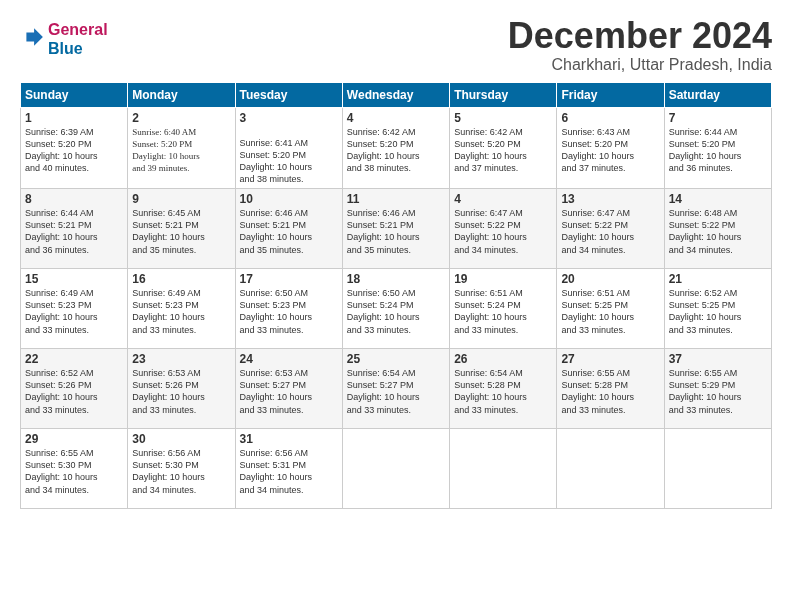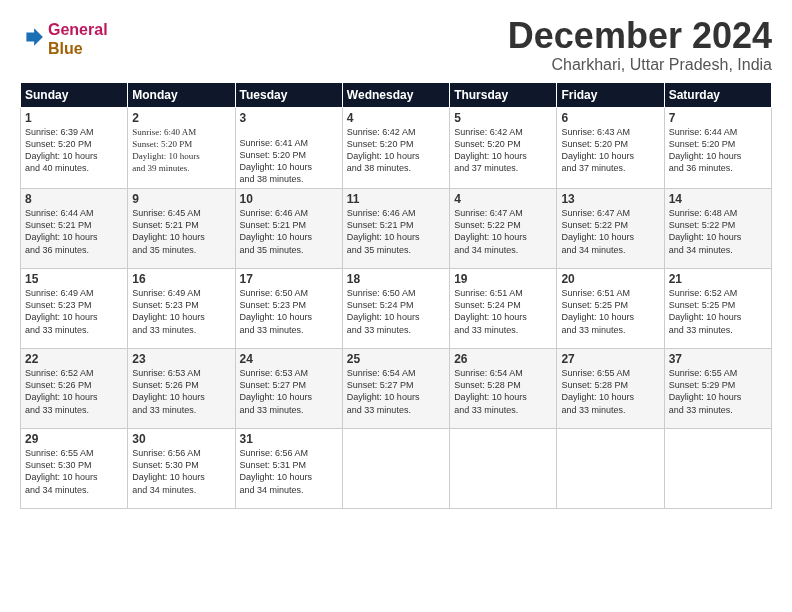--- a/index.html
+++ b/index.html
@@ -43,21 +43,21 @@
     .location-title {
       font-size: 16px;
       color: #555;
     }
     table {
       width: 100%;
       border-collapse: collapse;
       table-layout: fixed;
     }
     thead tr th {
-      background-color: #0f172a;
+      background-color: #0369a1;
       color: #fff;
       font-size: 12px;
       font-weight: bold;
       padding: 5px 4px;
       text-align: left;
       border: 1px solid #fff;
     }
     tbody tr td {
       border: 1px solid #ccc;
       vertical-align: top;
@@ -88,21 +88,21 @@
 <div class="container">
   <div class="header-row">
     <div class="logo">
       <div>
         <svg class="logo-icon" viewBox="0 0 40 40">
           <polygon points="22,4 38,20 22,36 22,28 8,28 8,12 22,12" fill="#1a6fb5"></polygon>
         </svg>
       </div>
       <div style="margin-left:4px;">
         <div style="font-size:16px;font-weight:bold;color:#be185d;line-height:1.2;">General</div>
-        <div style="font-size:16px;font-weight:bold;color:#a16207;line-height:1.2;">Blue</div>
+        <div style="font-size:16px;font-weight:bold;color:#0369a1;line-height:1.2;">Blue</div>
       </div>
     </div>
     <div class="title-block">
       <div class="month-title">December 2024</div>
       <div class="location-title">Charkhari, Uttar Pradesh, India</div>
     </div>
   </div>
 
   <table>
     <thead>

